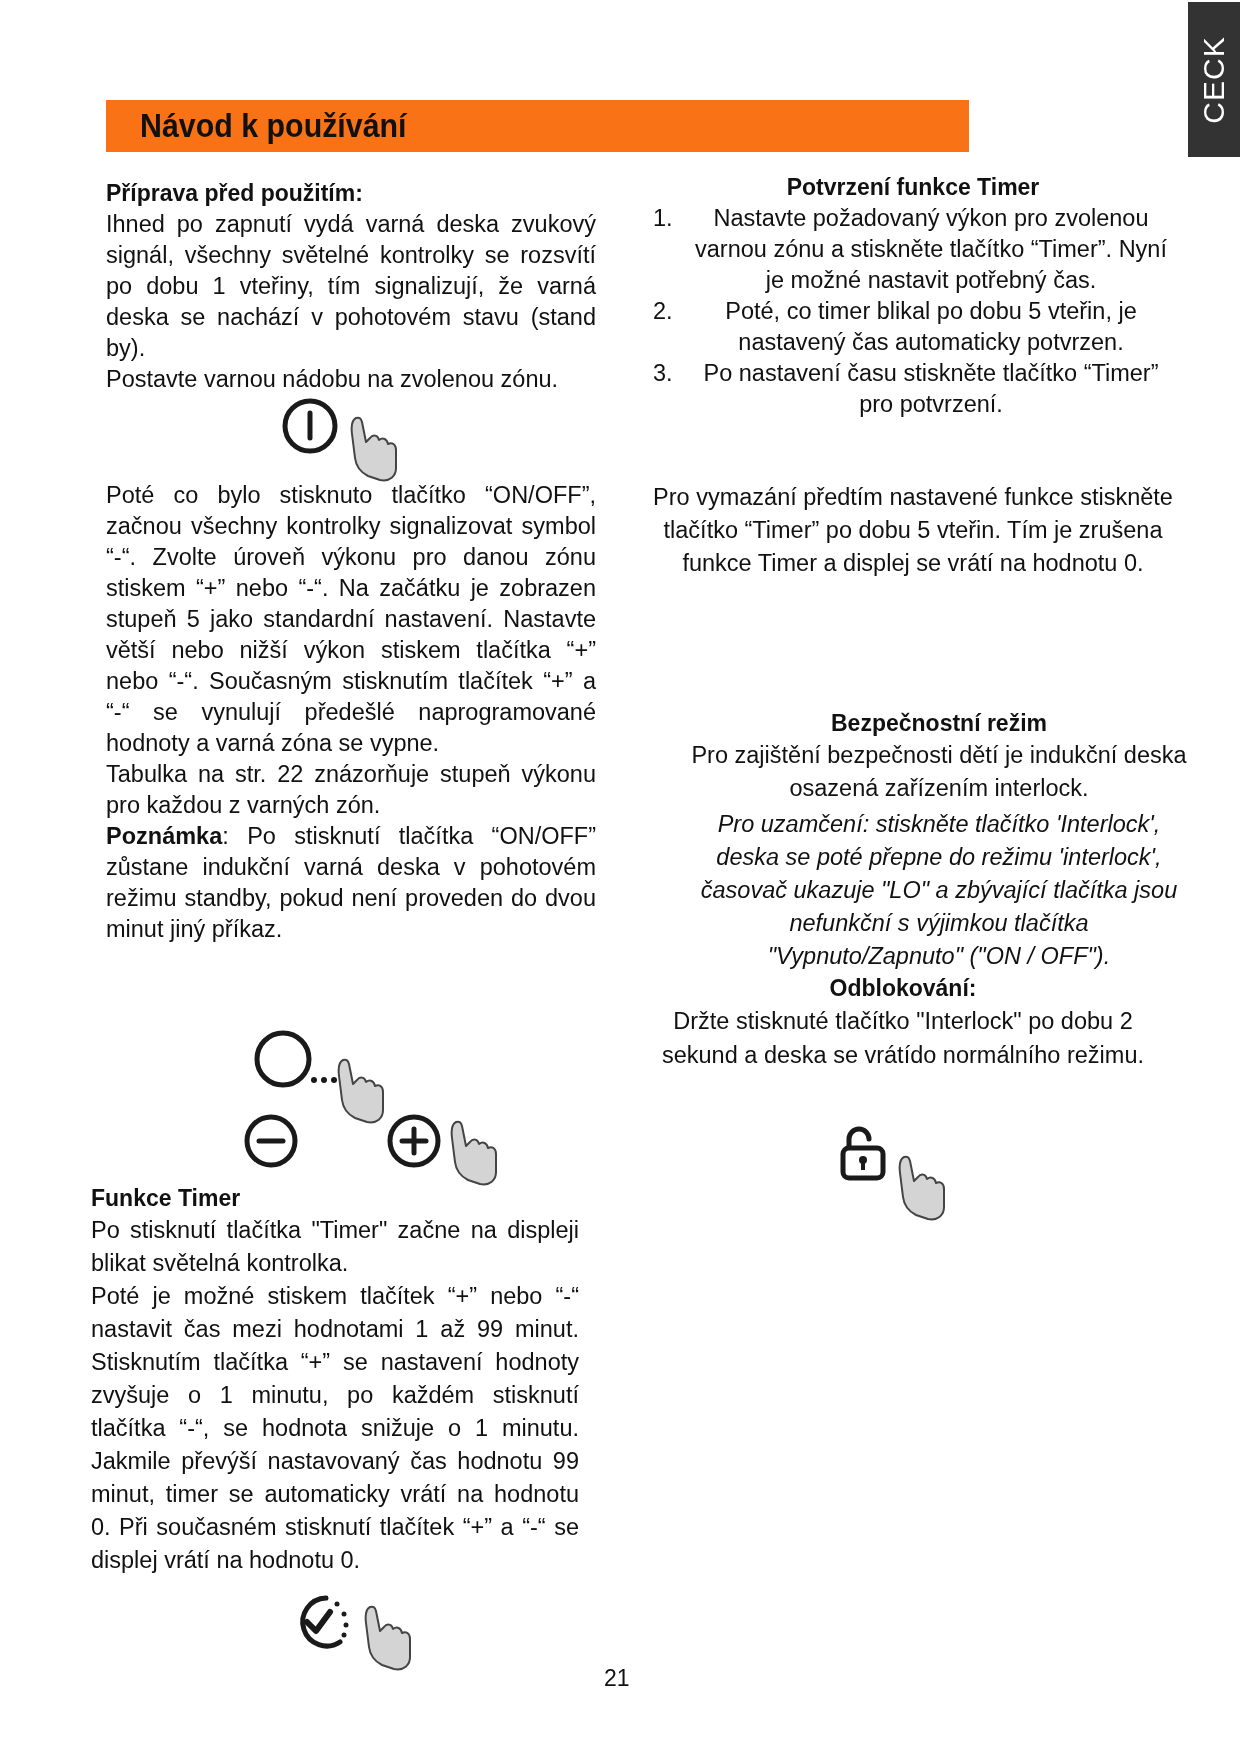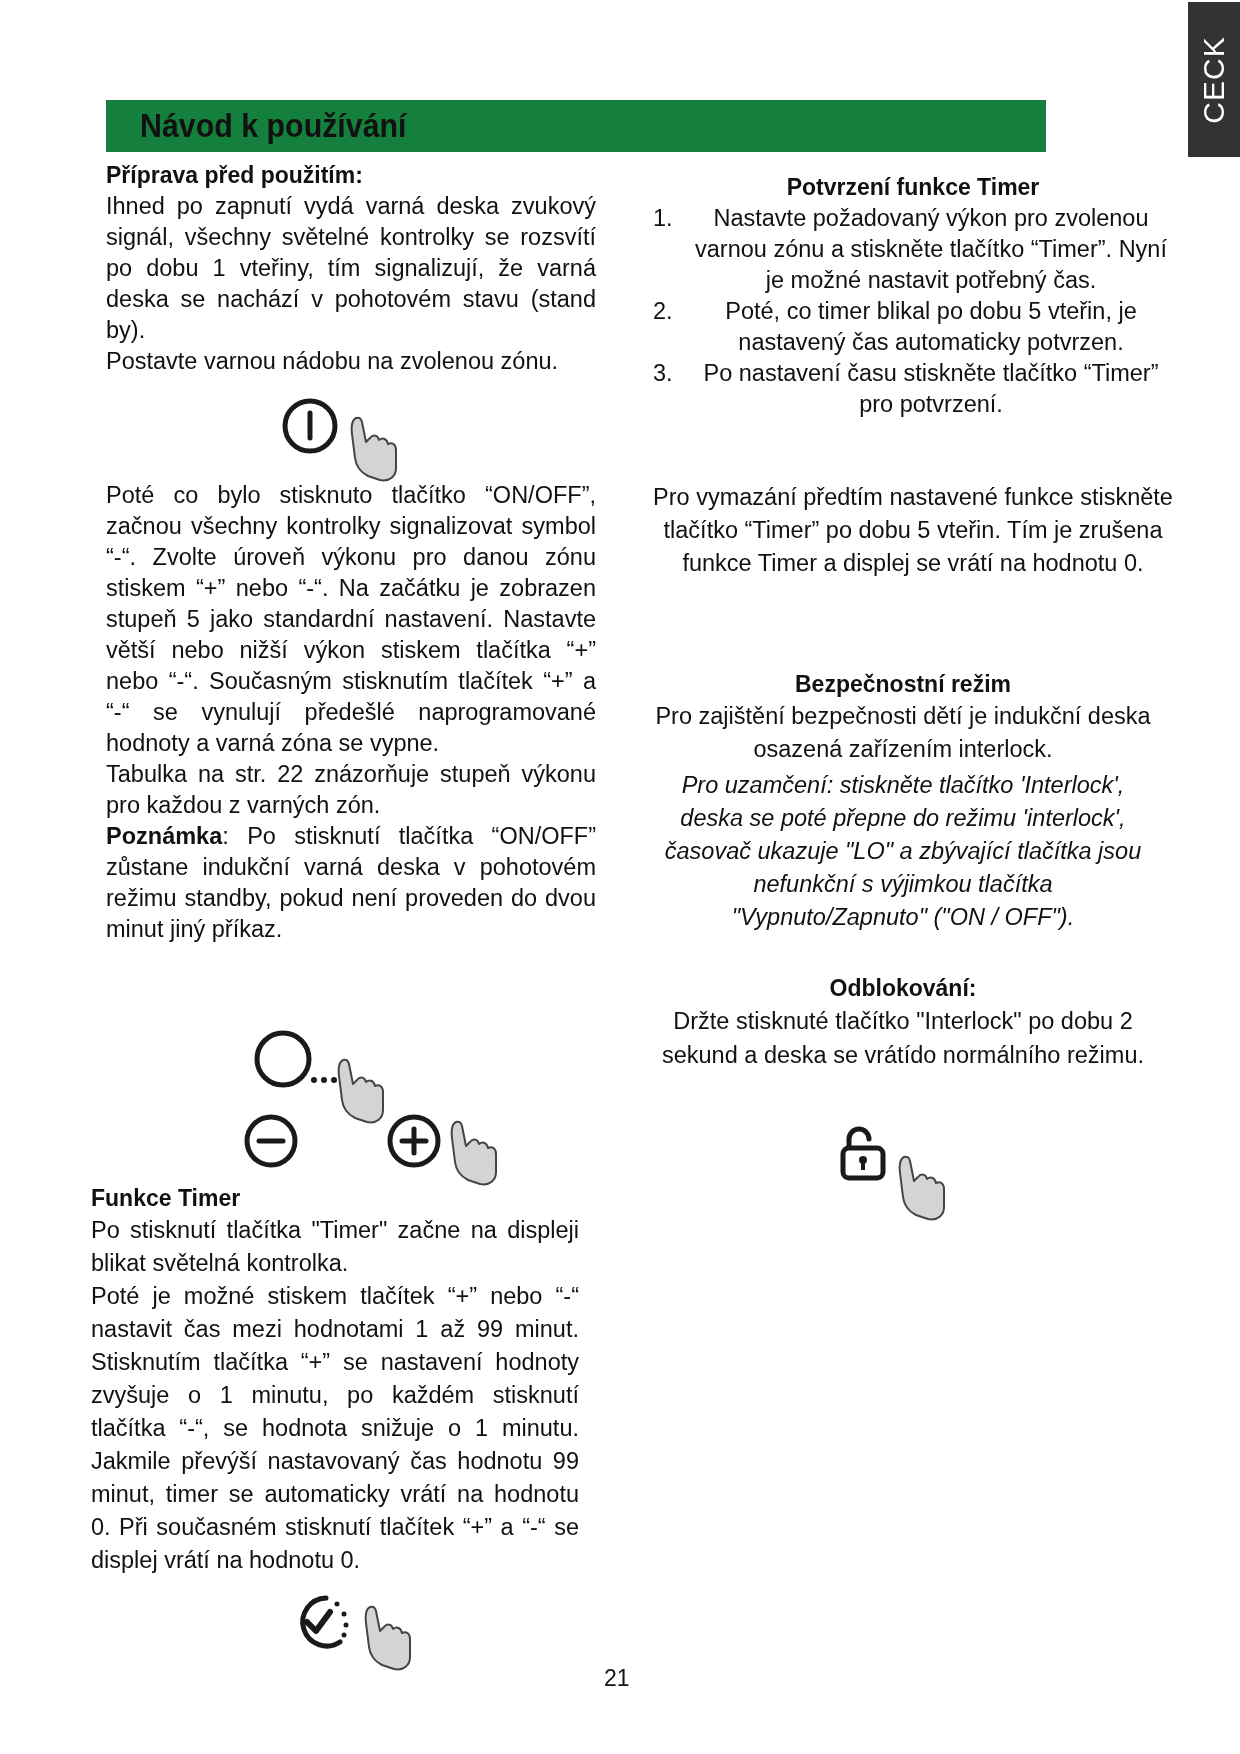--- a/index.html
+++ b/index.html
@@ -2,21 +2,21 @@
 <html><head>
 <meta charset="utf-8">
 <style>
   html, body { margin: 0; padding: 0; background: #ffffff; }
   body { width: 1240px; height: 1754px; position: relative; overflow: hidden;
          font-family: "Liberation Sans", sans-serif; color: #111; }
   .lang-tab { position: absolute; left: 1188px; top: 2px; width: 52px; height: 155px;
               background: #333333; }
   .lang-tab span { position: absolute; left: 50%; top: 50%; transform: translate(-50%,-50%) rotate(-90deg);
                    color: #fff; font-size: 30px; letter-spacing: 1px; white-space: nowrap; }
-  .title-bar { position: absolute; left: 106px; top: 100px; width: 940px; height: 52px; background: #15803d; }
+  .title-bar { position: absolute; left: 106px; top: 100px; width: 863px; height: 52px; background: #f97316; }
   .title-bar h1 { margin: 0; position: absolute; left: 34px; top: 7px; font-size: 33px; font-weight: bold;
                   transform: scaleX(0.92); transform-origin: left center; }
   .block { position: absolute; font-size: 23.5px; line-height: 31px; }
   .block h2 { margin: 0; font-size: 23px; font-weight: bold; line-height: 31px; }
   .block p { margin: 0; }
   .just { text-align: justify; text-align-last: left; }
   .col-l { left: 106px; width: 490px; }
   .col-l2 { left: 91px; width: 488px; }
   .col-r { left: 653px; width: 520px; text-align: center; }
   ol.steps { margin: 0; padding: 0; list-style: none; }
@@ -37,21 +37,21 @@
 </svg>
 
 <div class="lang-tab">
   <span>CECK</span>
 </div>
 
 <div class="title-bar">
   <h1>Návod k používání</h1>
 </div>
 
-<div class="block col-l just" style="top:160px;">
+<div class="block col-l just" style="top:178px;">
   <h2>Příprava před použitím:</h2>
   <p>Ihned po zapnutí vydá varná deska zvukový signál, všechny světelné kontrolky se rozsvítí po dobu 1 vteřiny, tím signalizují, že varná deska se nachází v pohotovém stavu (stand by).</p>
   <p>Postavte varnou nádobu na zvolenou zónu.</p>
 </div>
 
 <svg class="icon" style="left:280px; top:396px;" width="60" height="60">
   <circle cx="30" cy="30" r="25" fill="none" stroke="#1a1a1a" stroke-width="5"></circle>
   <line x1="30" y1="17" x2="30" y2="42" stroke="#1a1a1a" stroke-width="5" stroke-linecap="round"></line>
 </svg>
 <svg class="icon" style="left:350px; top:414px;" width="50" height="70">
@@ -113,21 +113,21 @@
     <li><span class="num">1.</span><span>Nastavte požadovaný výkon pro zvolenou varnou zónu a stiskněte tlačítko “Timer”. Nyní je možné nastavit potřebný čas.</span></li>
     <li><span class="num">2.</span><span>Poté, co timer blikal po dobu 5 vteřin, je nastavený čas automaticky potvrzen.</span></li>
     <li><span class="num">3.</span><span>Po nastavení času  stiskněte tlačítko “Timer” pro potvrzení.</span></li>
   </ol>
 </div>
 
 <div class="block col-r" style="top:481px; line-height:33px;">
   <p>Pro vymazání předtím nastavené funkce stiskněte tlačítko “Timer” po dobu 5 vteřin. Tím je zrušena funkce Timer a displej se vrátí na hodnotu 0.</p>
 </div>
 
-<div class="block col-r" style="top:669px; line-height:33px; width:500px;">
+<div class="block col-r" style="top:708px; line-height:33px; width:500px;margin-left:36px;">
   <h2>Bezpečnostní režim</h2>
   <p>Pro zajištění bezpečnosti dětí je indukční deska osazená zařízením interlock.</p>
   <p style="margin-top:3px;font-style:italic;">Pro uzamčení: stiskněte tlačítko 'Interlock', deska se poté přepne do režimu 'interlock', časovač ukazuje "LO" a zbývající tlačítka jsou nefunkční s výjimkou tlačítka "Vypnuto/Zapnuto" ("ON / OFF").</p>
 </div>
 
 <div class="block col-r" style="top:973px; line-height:34px; width:500px;">
   <h2>Odblokování:</h2>
   <p>Držte stisknuté tlačítko "Interlock" po dobu 2 sekund a deska se vrátído normálního režimu.</p>
 </div>
 

